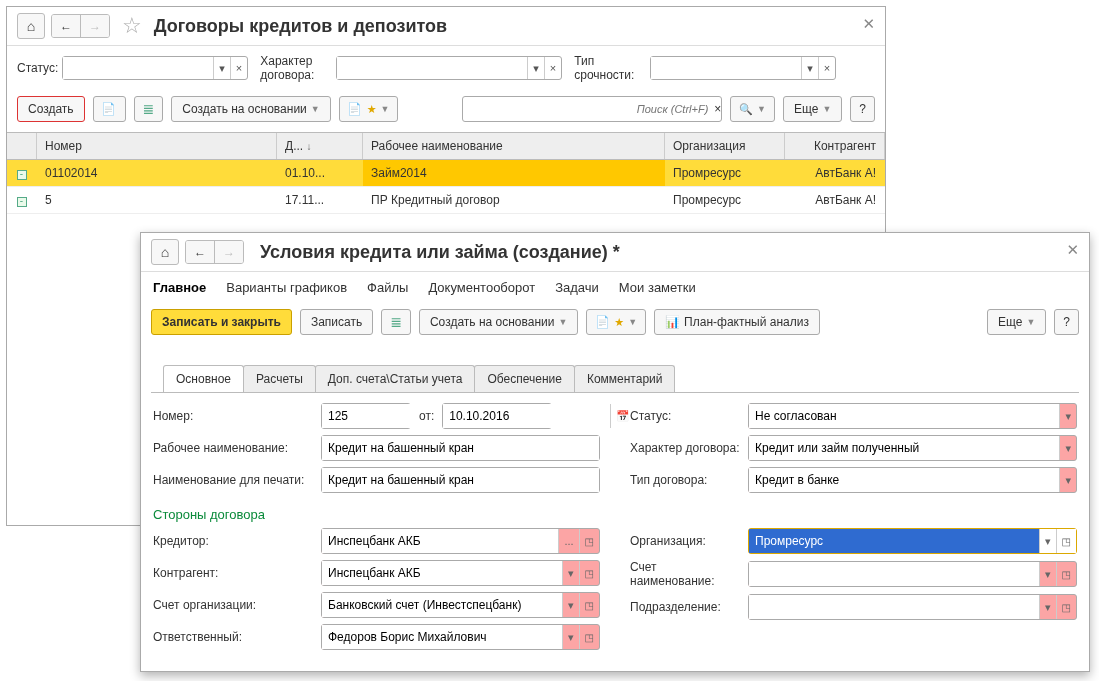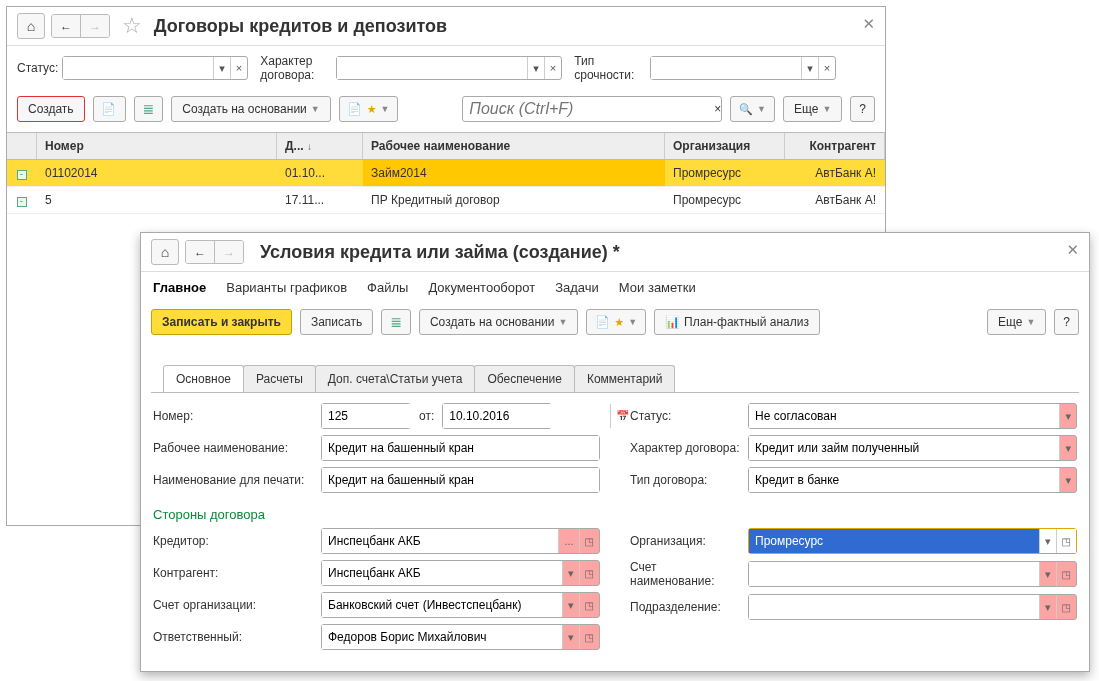--- a/index.html
+++ b/index.html
@@ -23,22 +23,22 @@
 .combo { display: flex; align-items: center; border: 1px solid #aaa; border-radius: 3px; background: #fff; height: 24px; }
 .combo input { border: none; outline: none; padding: 0 4px; font-size: 12px; height: 100%;}
 .combo .dd, .combo .xb { border-left: 1px solid #ccc; padding: 0 5px; color: #555; cursor: pointer; font-size: 11px; height: 100%; display:flex; align-items:center;}
 .toolbar { display: flex; align-items: center; gap: 8px; padding: 6px 10px 10px; }
 .btn { background: #f7f7f7; border: 1px solid #aaa; border-radius: 3px; padding: 5px 10px; cursor: pointer; display: inline-flex; align-items: center; gap: 4px; height: 26px;}
 .btn.icon { padding: 5px 8px; }
 .btn.red-border { border: 1.5px solid #d33; }
 .btn .cv { color: #888; font-size: 9px; }
 .spacer { flex: 1; }
 .search { display: flex; align-items: center; border: 1px solid #aaa; border-radius: 3px; height: 26px; width: 260px; }
-.search input { border: none; outline: none; padding: 0 6px; flex: 1; font-style: italic; color: #aaa; font-size: 16px; }
-.table-head { display: flex; background: #eee; border-top: 1px solid #bbb; border-bottom: 1px solid #bbb; font-weight: bold; }
+.search input { border: none; outline: none; padding: 0 6px; flex: 1; font-style: italic; color: #aaa; font-size: 11px; text-align: right; }
+.table-head { display: flex; background: #eee; border-top: 1px solid #bbb; border-bottom: 1px solid #bbb; }
 .th { padding: 6px 8px; border-right: 1px solid #ccc; font-size: 12px; }
 .table-row { display: flex; border-bottom: 1px solid #eee; }
 .td { padding: 6px 8px; border-right: 1px solid transparent; overflow: hidden; white-space: nowrap; }
 .col-ind { width: 30px; text-align: center; }
 .col-num { width: 240px; }
 .col-dt { width: 86px; }
 .col-wn { width: 302px; }
 .col-org { width: 120px; }
 .col-ka { width: 100px; text-align: right; }
 .sel { background: #ffdc3a; }

